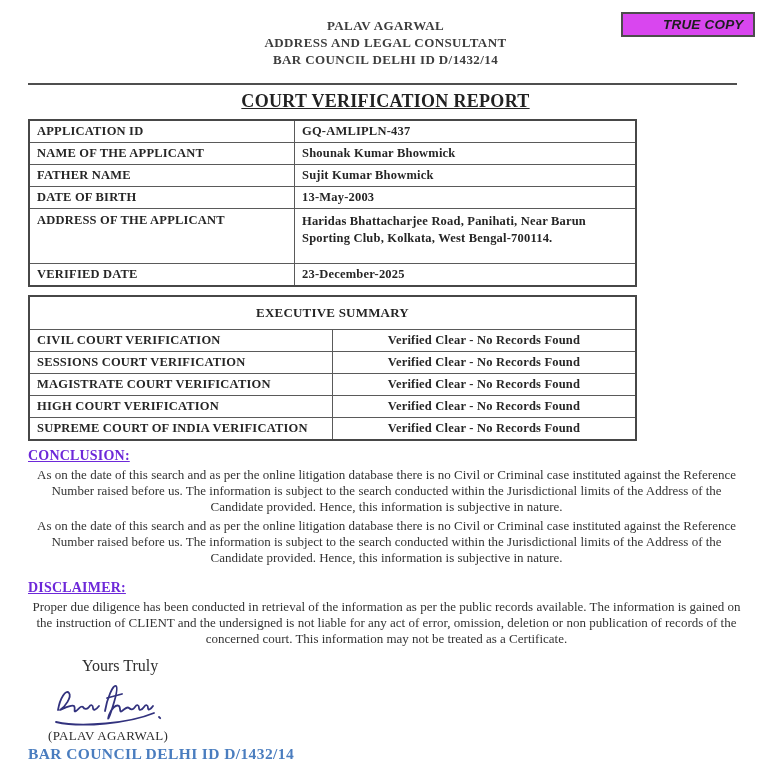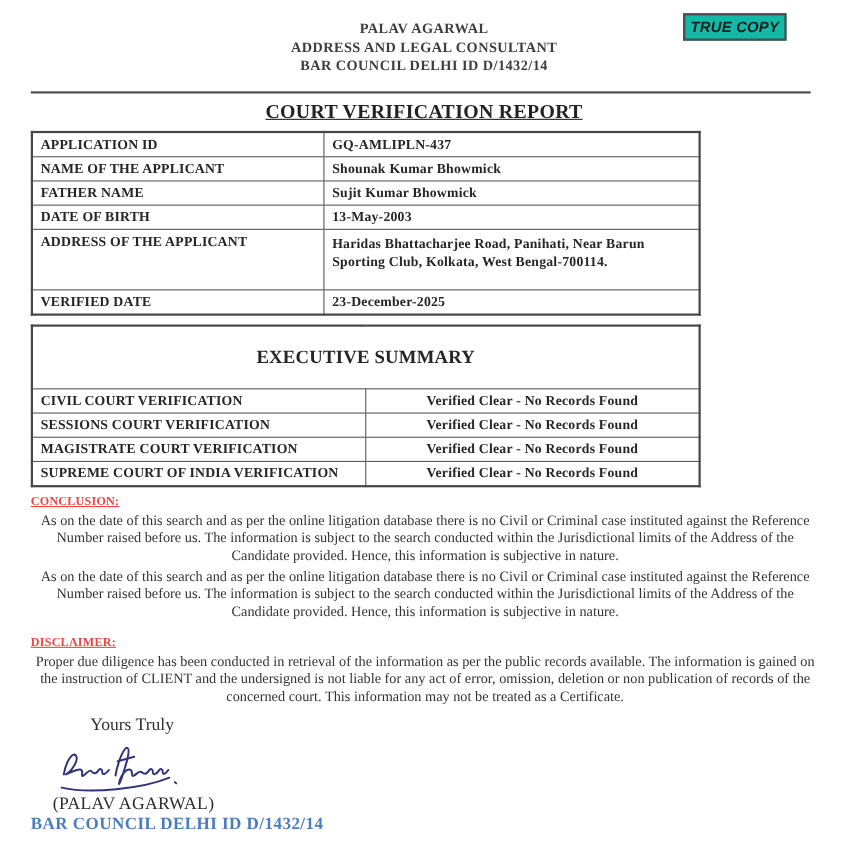--- a/index.html
+++ b/index.html
@@ -8,53 +8,53 @@
     font-family:"Liberation Serif", serif;
     color:#2d2d2d;
     -webkit-font-smoothing:antialiased;
   }
   .page { position:relative; width:771px; height:772px; box-sizing:border-box; }
 
   
   .letterhead { text-align:center; padding-top:17px; font-weight:bold; font-size:13px; line-height:17px; color:#3d3d3d; letter-spacing:0.4px; }
   .stamp {
     position:absolute; top:12px; left:621px; width:90px; height:21px;
-    border:2px solid #4d4d4d; background:#14b8a6;
-    display:flex; align-items:center; justify-content:center;
+    border:2px solid #4d4d4d; background:#d946ef;
+    display:flex; align-items:center; justify-content:flex-start;
     font-family:"Liberation Sans", sans-serif; font-style:italic; font-weight:bold;
-    font-size:13.5px; color:#1e1e1e; letter-spacing:0.2px;
+    font-size:13.5px; color:#1e1e1e; letter-spacing:0.2px;padding-left:40px;
   }
   .rule { margin:15px 34px 0 28px; border:none; border-top:2px solid #4f4f4f; }
 
   .doc-title { text-align:center; margin-top:6px; font-weight:bold; font-size:18px; letter-spacing:0.3px; color:#222; }
   .doc-title span { text-decoration:underline; }
 
   
   table { border-collapse:collapse; margin-left:28px; width:609px; table-layout:fixed; }
   table.applicant { margin-top:7px; }
   table.summary   { margin-top:8px; }
   table { border:2px solid #474747; }
   td, th { border:1px solid #5a5a5a; font-size:12.5px; font-weight:bold; color:#262626; padding:2px 7px 3px 7px; letter-spacing:0.2px; vertical-align:middle; }
   td.lbl { width:250px; text-align:left; height:16px; }
   td.val { text-align:left; }
   td.addr { line-height:17px; padding-top:4px; padding-bottom:16px; }
-  .summary th.t { text-align:center; font-size:17px; padding:18px 0; height:15px; }
+  .summary th.t { text-align:center; font-size:13px; padding:8px 0; height:15px; }
   .summary td.c { text-align:center; }
 
   
   .section { margin:0 26px 0 28px; }
-  .sec-label { margin-top:7px; font-weight:bold; font-size:11px; color:#ef4444; letter-spacing:0.2px; }
+  .sec-label { margin-top:7px; font-weight:bold; font-size:14px; color:#6d28d9; letter-spacing:0.2px; }
   .sec-label span { text-decoration:underline; }
   .sec-body { margin-top:3px; font-size:13px; line-height:16px; color:#333333; text-align:center; }
   .gap-md { margin-top:14px; }
 
   
   .closing { margin:10px 0 0 82px; font-size:16px; color:#2f2f2f; }
   .sig-wrap { margin:3px 0 0 48px; height:50px; }
-  .signer { margin:0 0 0 48px; font-size:16px; color:#2d2d2d; letter-spacing:0.3px; }
+  .signer { margin:0 0 0 48px; font-size:13px; color:#2d2d2d; letter-spacing:0.3px; }
   .signer-id { margin:1px 0 0 28px; font-family:"Liberation Serif", serif; font-weight:bold; font-size:15.5px; color:#4a7dbf; letter-spacing:0.4px; }
 </style>
 </head>
 <body>
 
 <div class="page">
 
   <div class="stamp">
     <span>TRUE COPY</span>
   </div>
@@ -111,20 +111,24 @@
       </tr>
       <tr>
         <td class="lbl">SESSIONS COURT VERIFICATION</td>
         <td class="c">Verified Clear - No Records Found</td>
       </tr>
       <tr>
         <td class="lbl">MAGISTRATE COURT VERIFICATION</td>
         <td class="c">Verified Clear - No Records Found</td>
       </tr>
       <tr>
+        <td class="lbl">HIGH COURT VERIFICATION</td>
+        <td class="c">Verified Clear - No Records Found</td>
+      </tr>
+      <tr>
         <td class="lbl">SUPREME COURT OF INDIA VERIFICATION</td>
         <td class="c">Verified Clear - No Records Found</td>
       </tr>
     </tbody>
   </table>
 
   <div class="section">
     <div class="sec-label">
       <span>CONCLUSION:</span>
     </div>

